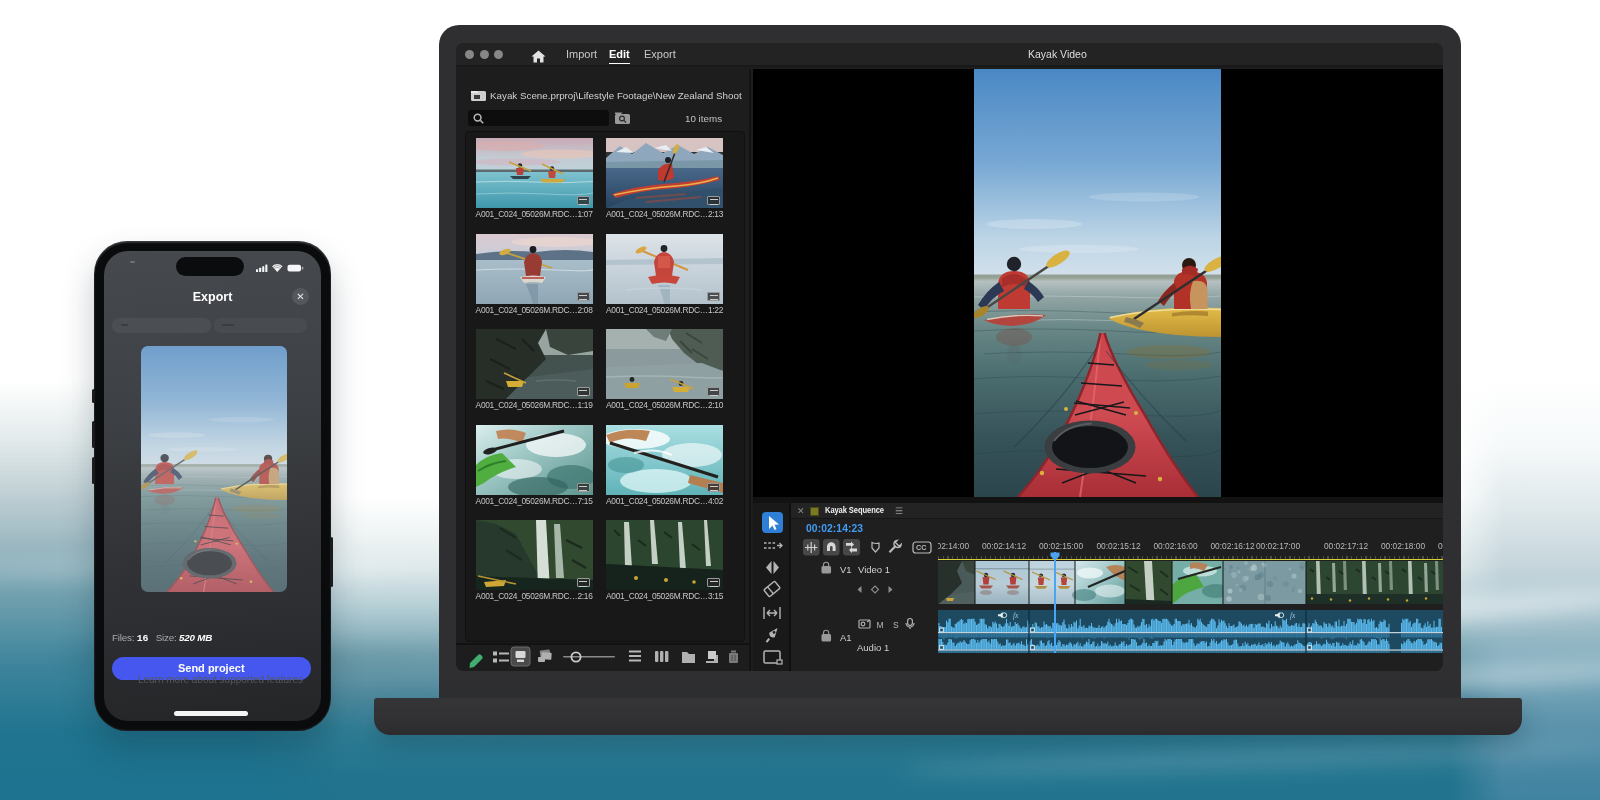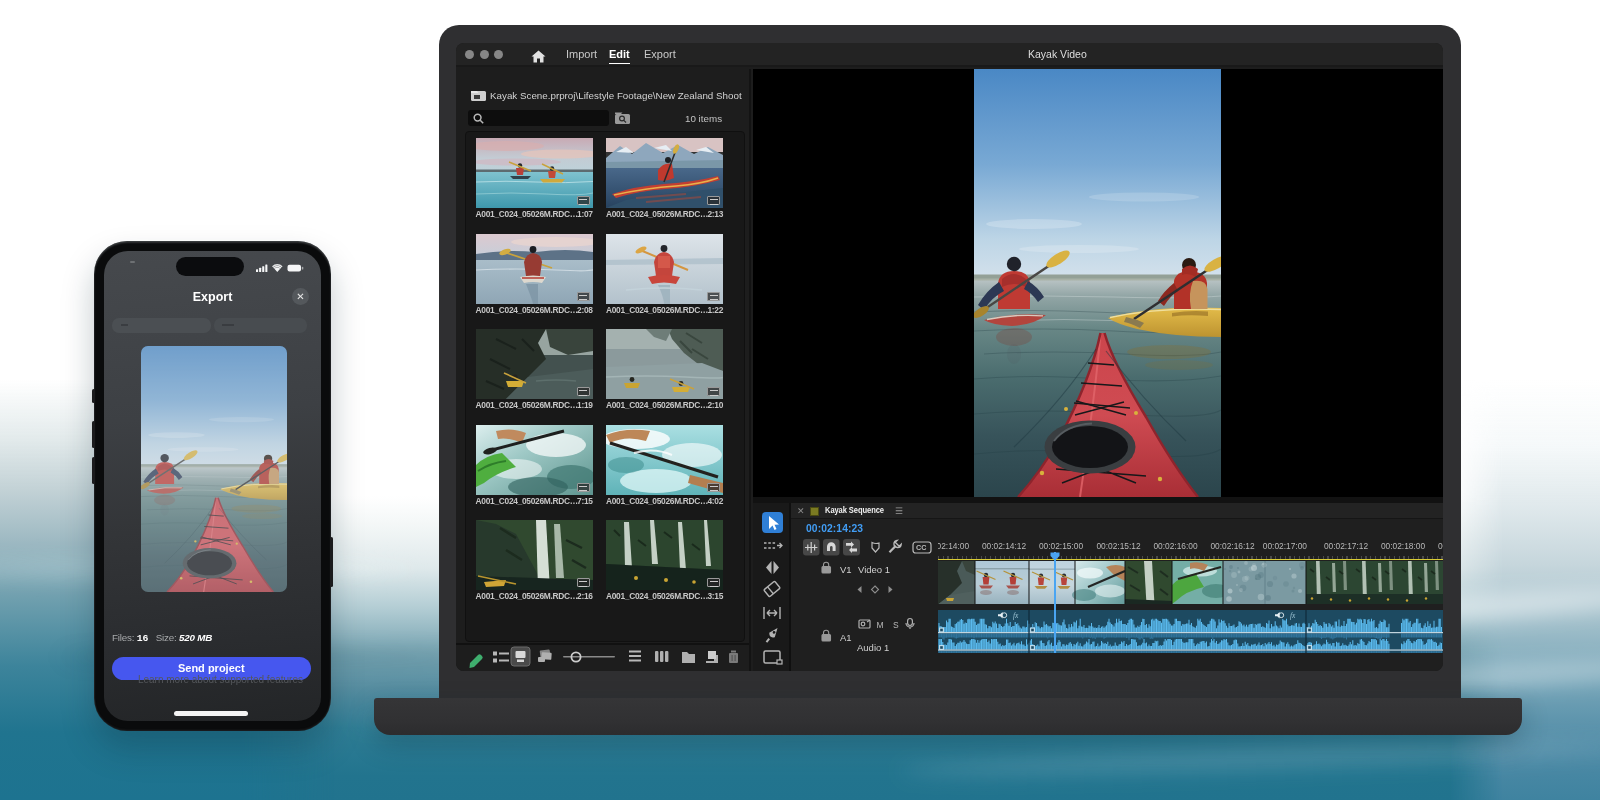--- a/index.html
+++ b/index.html
@@ -45,21 +45,21 @@
   
   #ppanel { left:0; top:26px; width:295px; height:602px; background:#1d1d1d;
     border-right:2px solid #131313; }
   #crumb { left:34px; top:47px; color:#d2d2d2; font-size:9.8px; white-space:nowrap; }
   #searchbox { left:12px; top:67px; width:141px; height:16px; background:#0d0d0d;
     border-radius:3px; }
   #items { left:229px; top:70px; color:#c2c2c2; font-size:9.8px; }
   #thumbpanel { left:9px; top:88px; width:280px; height:511px; background:#181818;
     border:1px solid #101010; border-radius:4px; }
   .thumb { position:absolute; width:117px; height:70px; overflow:hidden; background:#333; }
-  .tlabel { position:absolute; width:117px; color:#c6c6c6; font-size:8.4px; letter-spacing:-0.3px; white-space:nowrap;font-weight:bold; }
+  .tlabel { position:absolute; width:117px; color:#c6c6c6; font-size:8.4px; letter-spacing:-0.3px; white-space:nowrap; }
   .tlabel .dur { position:absolute; right:0; }
   .badge { position:absolute; right:3px; bottom:3px; width:13px; height:9px;
     background:rgba(40,40,40,.75); border:1px solid #999; border-radius:1px; }
   .badge:before { content:""; position:absolute; left:1.5px; top:2px; width:8px; height:3.5px;
     border-top:1.5px solid #ccc; border-bottom:1.5px solid #ccc; }
   #ptools { left:0px; top:600px; width:293px; height:28px; background:#1d1d1d;
     border-top:2px solid #111; }
 
   
   #monitor { left:297px; top:26px; width:690px; height:428px; background:#000; }
@@ -594,21 +594,21 @@
         <text x="44" y="90.5" fill="#d0d0d0" font-size="9.5" font-family="Liberation Sans">Audio 1</text>
       </svg>
 
       <div class="abs" style="left:185px;top:36px;width:505px;height:21px;overflow:hidden;color:#b8b8b8;font-size:8.4px;">
         <span class="abs" style="left:-31px;top:2px;width:80px;text-align:center;">00:02:14:00</span>
         <span class="abs" style="left:26px;top:2px;width:80px;text-align:center;">00:02:14:12</span>
         <span class="abs" style="left:83px;top:2px;width:80px;text-align:center;">00:02:15:00</span>
         <span class="abs" style="left:140.5px;top:2px;width:80px;text-align:center;">00:02:15:12</span>
         <span class="abs" style="left:197.5px;top:2px;width:80px;text-align:center;">00:02:16:00</span>
         <span class="abs" style="left:254.5px;top:2px;width:80px;text-align:center;">00:02:16:12</span>
-        <span class="abs" style="left:311px;top:2px;width:58px;text-align:right;">00:02:17:00</span>
+        <span class="abs" style="left:311px;top:2px;width:58px;text-align:center;">00:02:17:00</span>
         <span class="abs" style="left:368px;top:2px;width:80px;text-align:center;">00:02:17:12</span>
         <span class="abs" style="left:425px;top:2px;width:80px;text-align:center;">00:02:18:00</span>
         <span class="abs" style="left:482px;top:2px;width:80px;text-align:center;">00:02:18:12</span>
       </div>
       <div class="abs" style="left:185px;top:49px;width:505px;height:8px;overflow:hidden;background:
         repeating-linear-gradient(90deg, #4a4a4a 0px, #4a4a4a 1px, transparent 1px, transparent 4.75px);
         -webkit-mask-image:linear-gradient(180deg,transparent 0 55%,#000 55%);"></div>
       <div class="abs" style="left:185px;top:55.5px;width:505px;height:1.6px;background:#d9cc35;"></div>
       <div class="abs" style="left:185px;top:57.5px;width:505px;height:43.5px;" id="v1strip">
           <svg width="505" height="43.5" viewBox="0 0 505 43.5">

